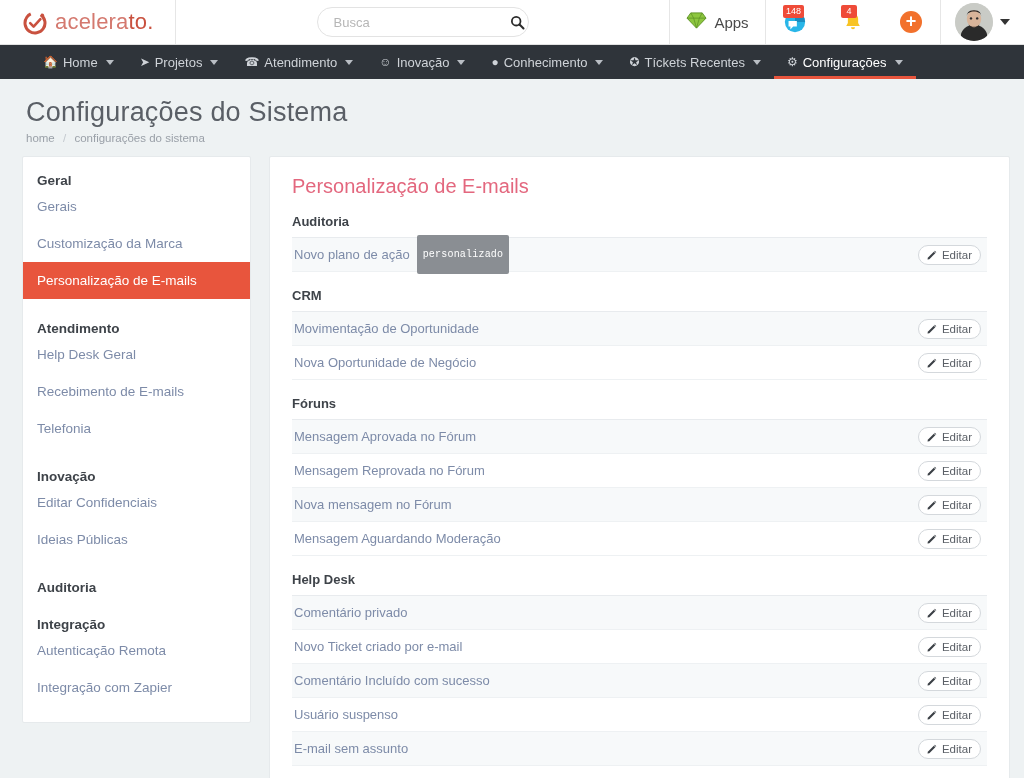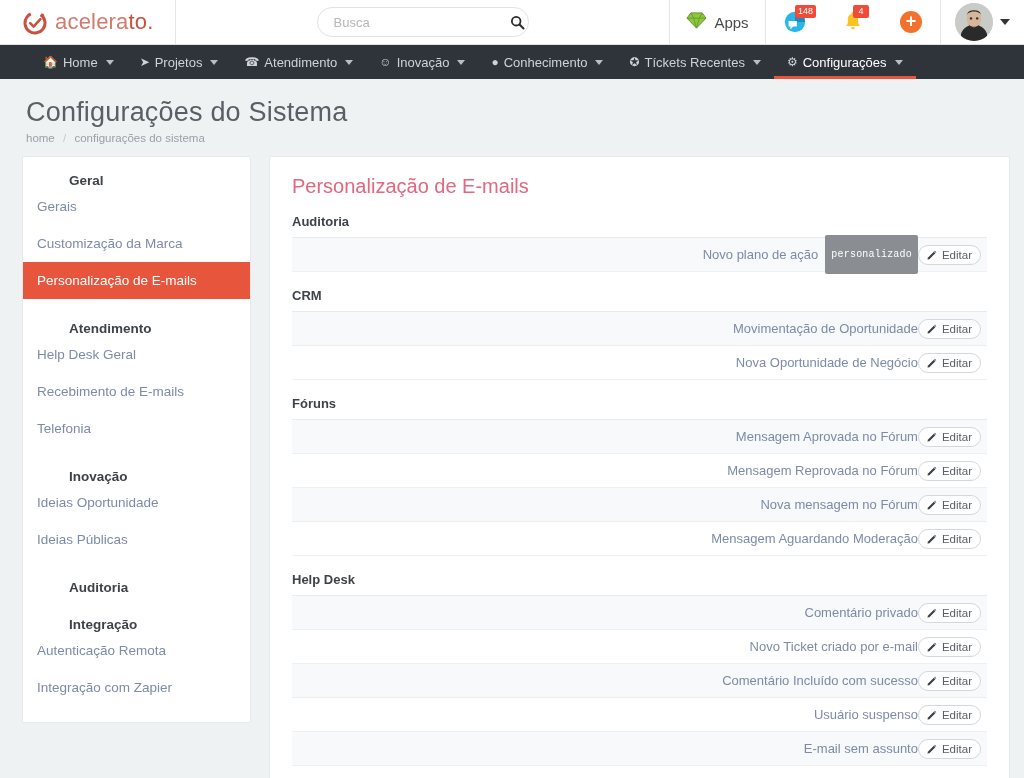--- a/index.html
+++ b/index.html
@@ -44,21 +44,21 @@
     gap: 7px; border-right: 1px solid #e6e6e6;
   }
   .apps-label { font-size: 15px; color: #4a4a4a; }
 
   .icon-zone { display: flex; align-items: center; }
   .ic-wrap {
     width: 58px; height: 52px; position: relative;
     display: flex; align-items: center; justify-content: center;
   }
   .badge {
-    position: absolute; top: 9px; left: 29px;
+    position: absolute; top: 9px; left: 17px;
     background: #ef4b38; color: #fff; font-size: 9px; line-height: 13px;
     border-radius: 2px; padding: 0 3px; min-width: 16px; text-align: center;
     font-family: "Liberation Sans", sans-serif;
   }
   .plus-circle {
     width: 22px; height: 22px; border-radius: 50%; background: #f2712c;
     color: #fff; font-size: 18px; line-height: 20px; text-align: center;
     font-weight: bold;
   }
   .user-zone {
@@ -100,42 +100,42 @@
   .page-title { font-size: 27px; font-weight: 400; color: #5a5f66; letter-spacing: .2px; }
   .crumbs { margin-top: 4px; font-size: 11.5px; color: #9aa0a8; }
   .crumbs .sep { color: #c3c8ce; margin: 0 5px; }
 
   
   .columns { display: flex; padding: 12px 14px 0 22px; gap: 18px; align-items: flex-start; }
   .sidebar {
     width: 229px; background: #fff; border: 1px solid #e6eaec;
     border-radius: 2px; padding: 16px 0 16px 0;
   }
-  .side-group { font-size: 13.5px; font-weight: bold; color: #3e4349; padding: 0 14px; margin-left: 32px; }
+  .side-group { font-size: 13.5px; font-weight: bold; color: #3e4349; padding: 0 14px; }
   .side-group.gap { margin-top: 22px; }
   .side-link {
     display: block; font-size: 13.5px; color: #7d8ba8; padding: 11px 8px 11px 14px;
     text-decoration: none; cursor: pointer;
   }
   .side-link.active { background: #e8553d; color: #fff; }
 
   .content {
     flex: 1; background: #fff; border: 1px solid #e6eaec; border-radius: 2px;
     padding: 18px 22px 0 22px; min-height: 624px;
   }
   .content-title { font-size: 20px; color: #e3677e; font-weight: 400; margin-bottom: 16px; }
   .sect-title {
     font-size: 13px; font-weight: bold; color: #3e4349;
     margin: 16px 0 0 0; padding-bottom: 8px;
   }
   .sect-title.first { margin-top: 4px; }
   .rows { border-top: 1px solid #e8ebee; }
   .row {
-    display: flex; align-items: center; justify-content: flex-end;
-    height: 34px; padding: 0 6px 0 2px; border-bottom: 1px solid #eef1f3;
+    display: flex; align-items: center; justify-content: space-between;
+    height: 34px; padding: 0 6px 0 2px; border-bottom: 1px solid #eef1f3; gap: 17px;
   }
   .row.odd { background: #f7f9fa; }
   .row-label { font-size: 13px; color: #7d8ba8; display: flex; align-items: center; gap: 7px; }
   .tag {
     background: #8a8e93; color: #fff; font-size: 10px; border-radius: 2px;
     padding: 14px 6px; font-family: "Liberation Mono", monospace; letter-spacing: .2px;
   }
   .edit-btn {
     display: inline-flex; align-items: center; gap: 5px;
     border: 1px solid #d4d8dc; background: #fff; border-radius: 10px;
@@ -277,21 +277,21 @@
     <a class="side-link">Gerais</a>
     <a class="side-link">Customização da Marca</a>
     <a class="side-link active">Personalização de E-mails</a>
 
     <div class="side-group gap">Atendimento</div>
     <a class="side-link">Help Desk Geral</a>
     <a class="side-link">Recebimento de E-mails</a>
     <a class="side-link">Telefonia</a>
 
     <div class="side-group gap">Inovação</div>
-    <a class="side-link">Ideias Oportunidade</a>
+    <a class="side-link">Editar Confidenciais</a>
     <a class="side-link">Ideias Públicas</a>
 
     <div class="side-group gap">Auditoria</div>
 
     <div class="side-group gap">Integração</div>
     <a class="side-link">Autenticação Remota</a>
     <a class="side-link">Integração com Zapier</a>
   </div>
 
   <div class="content">

